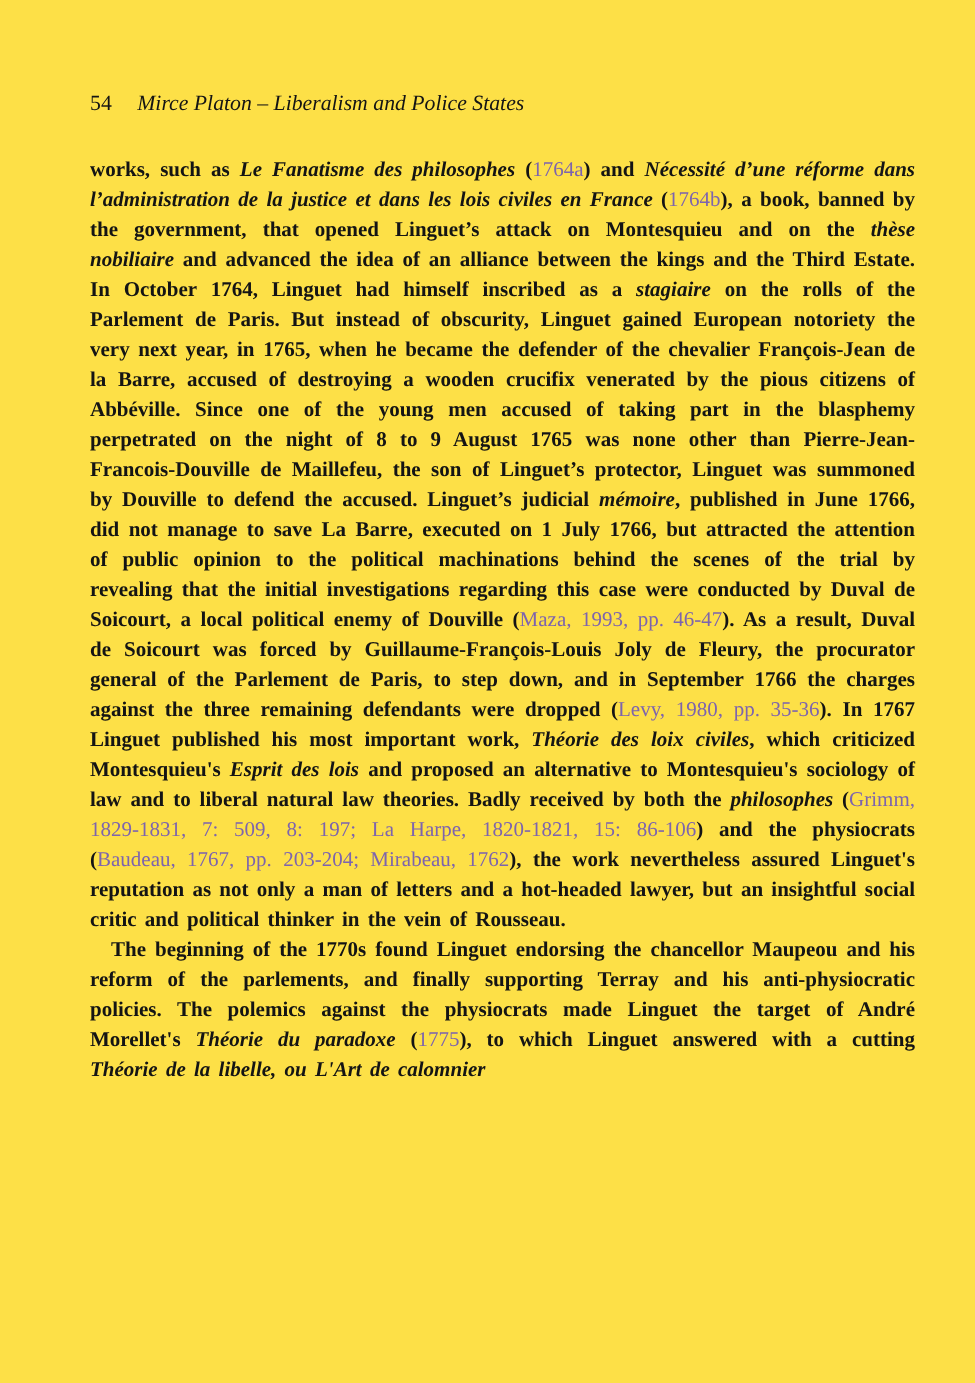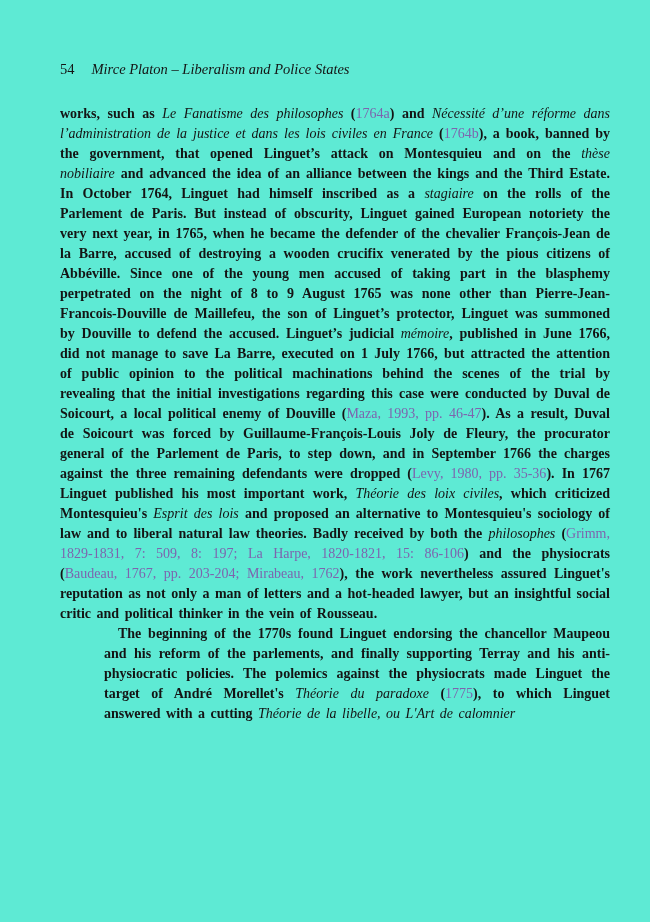--- a/index.html
+++ b/index.html
@@ -4,21 +4,21 @@
 <style>
   html, body {
     margin: 0;
     padding: 0;
     background: #ffffff;
   }
   .page {
     position: relative;
     width: 650px;
     height: 922px;
-    background: #5eead4;
+    background: #fde047;
     font-family: "Liberation Serif", "DejaVu Serif", serif;
     color: #141414;
     overflow: hidden;
   }
   .running-header {
     position: absolute;
     left: 60px;
     top: 60px;
     width: 550px;
     font-size: 14.5px;
@@ -41,24 +41,23 @@
     line-height: 20px;
     text-align: justify;
     word-spacing: 2px;
   }
   .textblock p {
     margin: 0;
     padding: 0;
   }
   .textblock p.indented {
     text-indent: 14px;
-    margin-left: 44px;
   }
   .s-r { font-style: normal; font-weight: bold; }
-  .s-i { font-style: italic; }
+  .s-i { font-style: italic; font-weight: bold; }
   .s-c { color: var(--cite, #7d64ae); font-style: normal; }
 </style>
 </head>
 <body>
 
 <div class="page">
   <div class="running-header">
     <span class="pagenum">54</span><span class="runtitle">Mirce Platon – Liberalism and Police States</span>
   </div>
 

